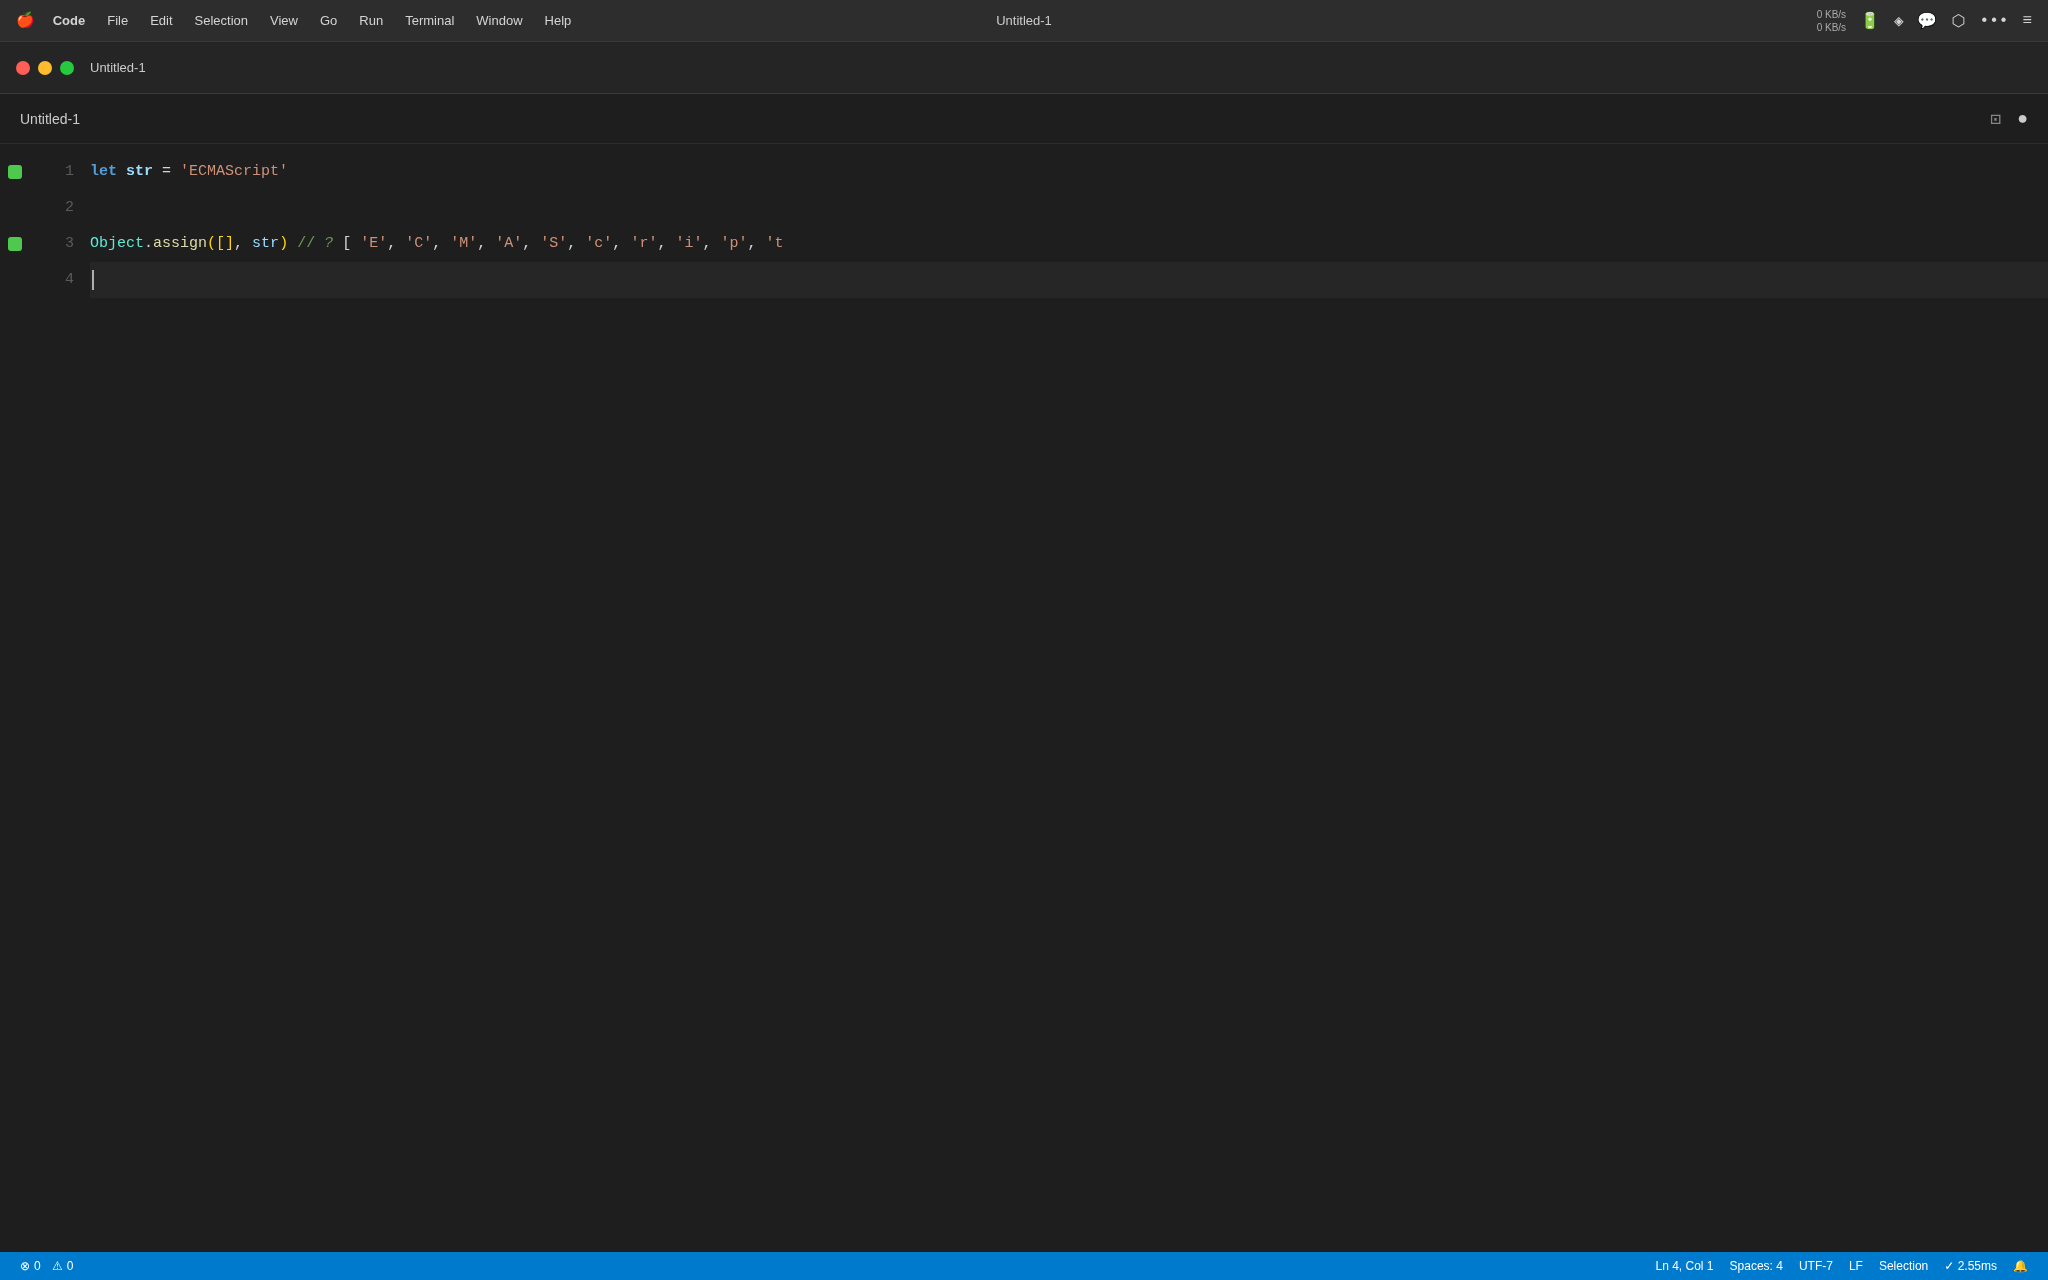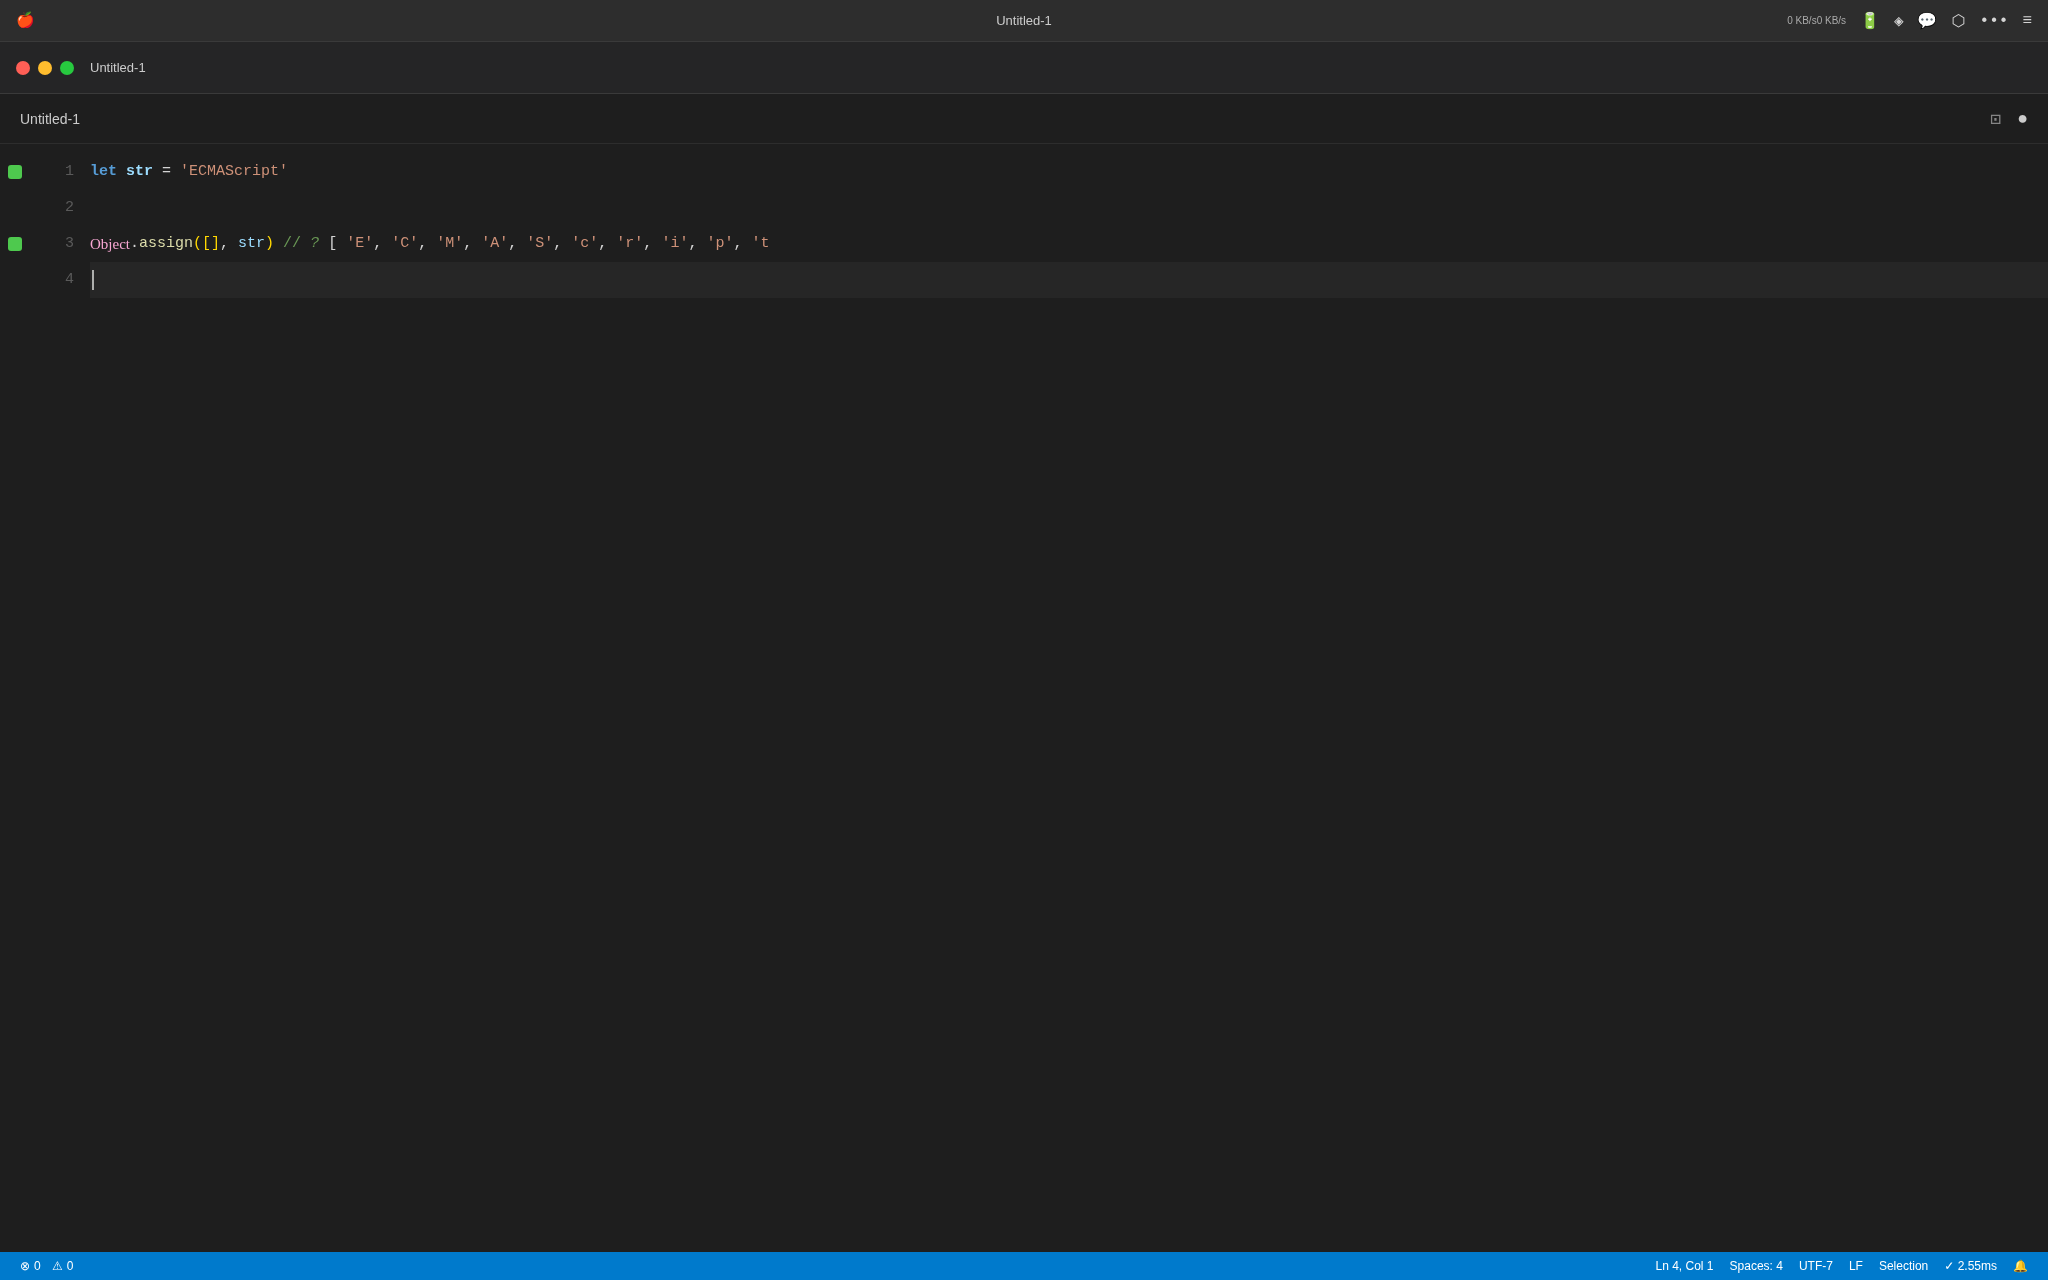--- a/index.html
+++ b/index.html
@@ -65,20 +65,21 @@
 
     .title-bar-right {
       margin-left: auto;
       display: flex;
       align-items: center;
       gap: 14px;
     }
 
     .network-info {
       display: flex;
+      flex-direction: column;
       align-items: flex-end;
       font-size: 10px;
       color: #aaaaaa;
       font-family: -apple-system, sans-serif;
       line-height: 1.3;
     }
 
     .status-icon {
       font-size: 16px;
       color: #d4d4d4;
@@ -213,21 +214,21 @@
     .breakpoint-dot {
       width: 14px;
       height: 14px;
       background: #4ec94e;
       border-radius: 3px;
     }
     .kw-let { color: #569cd6; font-weight: 700; }
     .var-name { color: #9cdcfe; font-weight: 700; }
     .operator { color: #d4d4d4; }
     .string { color: #ce9178; }
-    .obj { color: #f9a8d4; font-family: Liberation Serif, serif; }
+    .obj { color: #5eead4; }
     .method { color: #dcdcaa; text-align: right; }
     .punct { color: #d4d4d4; }
     .comment { color: #6a9955; }
     .comment-q { color: #6a9955; font-style: italic; }
     .arr-bracket { color: #ffd700; }
     .str-val { color: #ce9178; }
     .comma { color: #d4d4d4; }
     .dim { color: #9cdcfe; }
 
     
@@ -266,20 +267,32 @@
       border-radius: 3px;
       white-space: nowrap;
     }
   </style>
 </head>
 <body>
 
 <div class="title-bar">
   <span class="apple-icon">🍎</span>
 
+  <div class="apple-menu">
+    <span class="menu-item bold">Code</span>
+    <span class="menu-item">File</span>
+    <span class="menu-item">Edit</span>
+    <span class="menu-item">Selection</span>
+    <span class="menu-item">View</span>
+    <span class="menu-item">Go</span>
+    <span class="menu-item">Run</span>
+    <span class="menu-item">Terminal</span>
+    <span class="menu-item">Window</span>
+    <span class="menu-item">Help</span>
+  </div>
 
   <div class="title-center">Untitled-1</div>
 
   <div class="title-bar-right">
     <div class="network-info">
       <span>0 KB/s</span>
       <span>0 KB/s</span>
     </div>
     <span class="status-icon">🔋</span>
     <span class="status-icon">◈</span>

